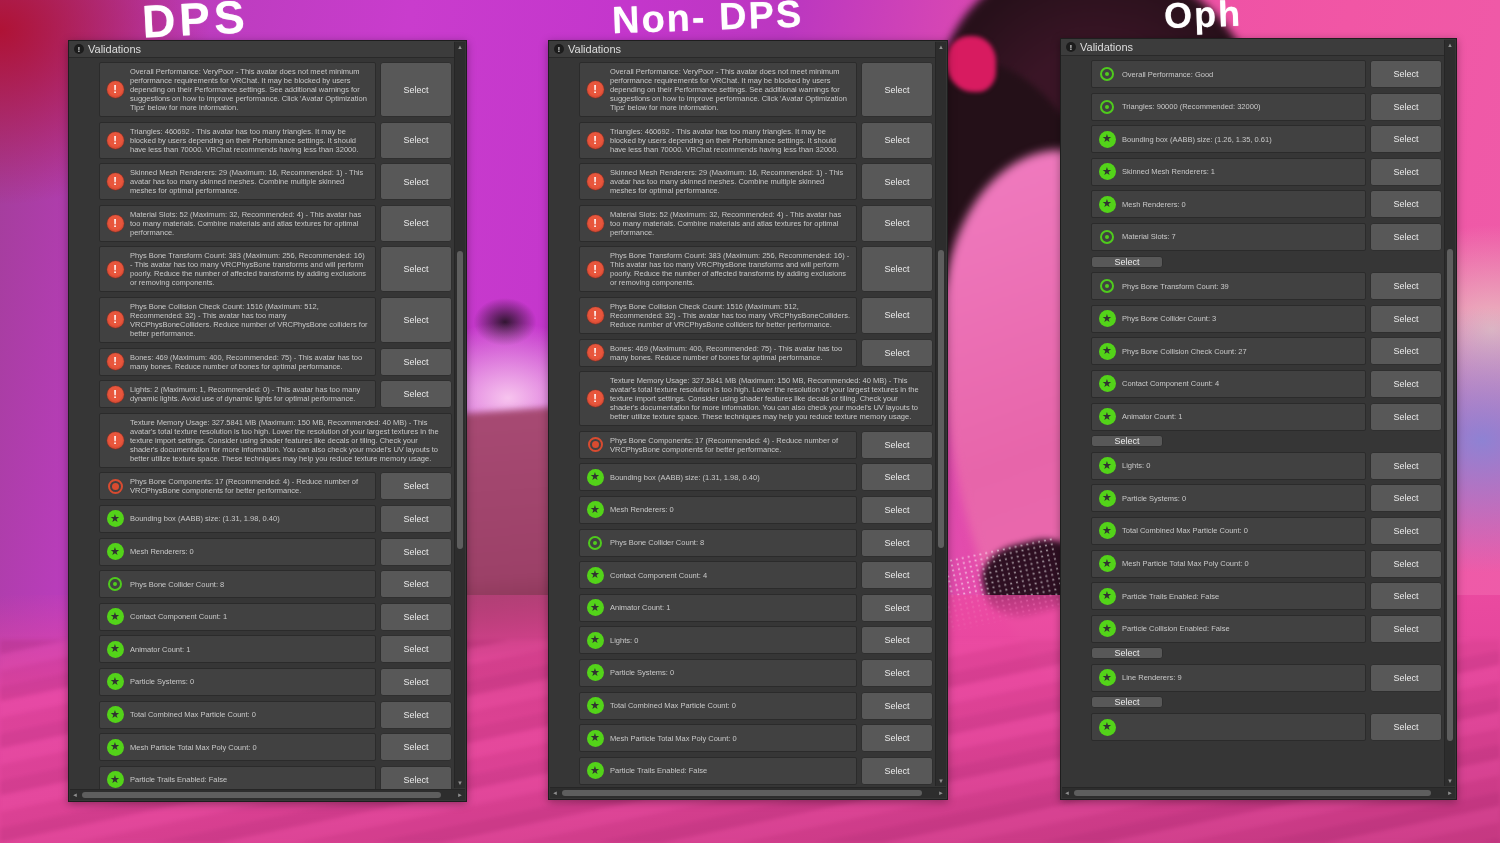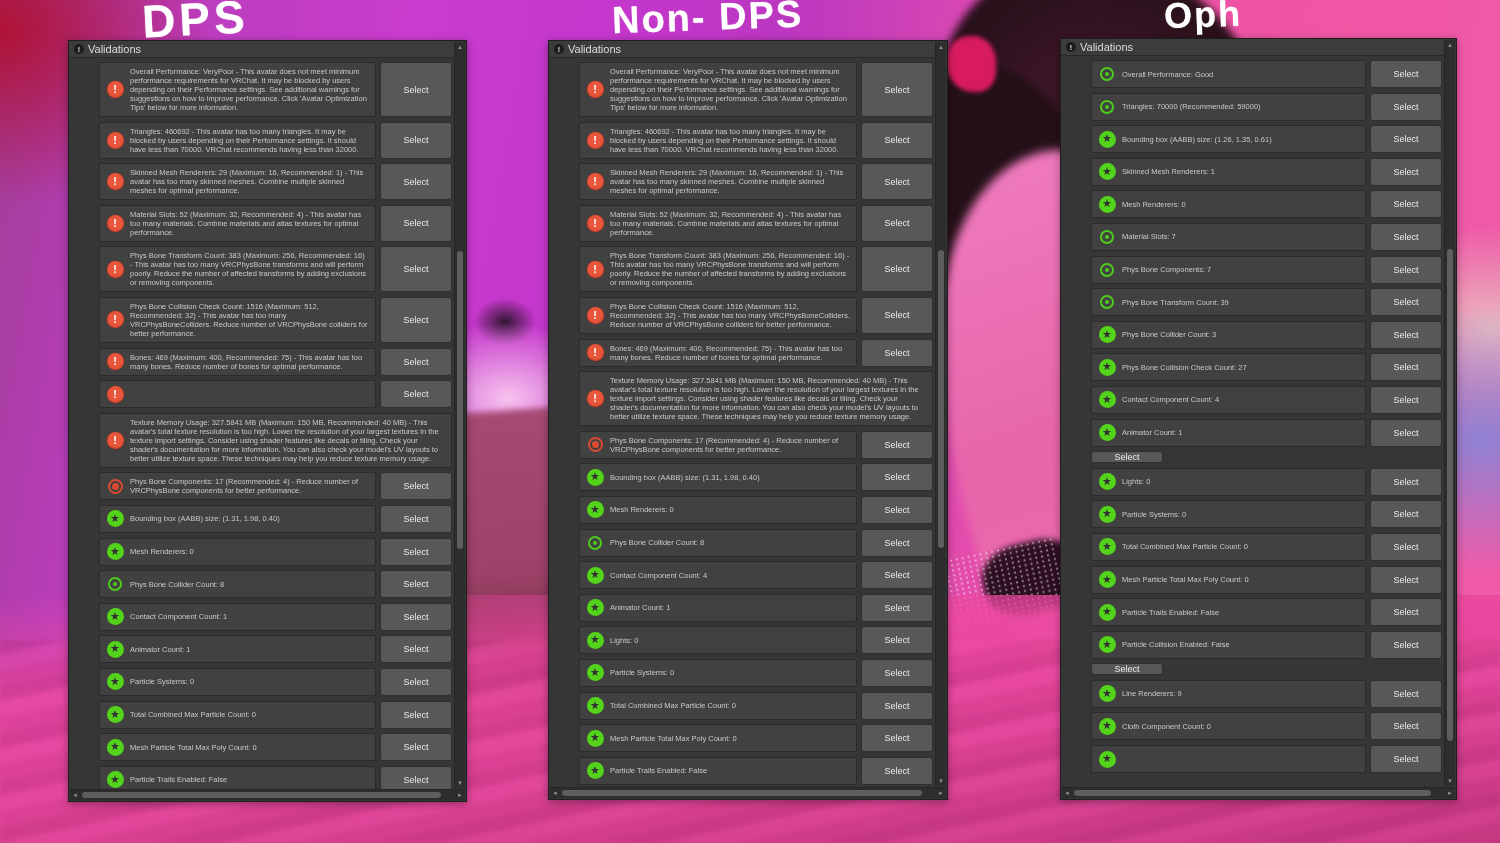--- a/index.html
+++ b/index.html
@@ -204,20 +204,21 @@
       <span class="txt">Bones: 469 (Maximum: 400, Recommended: 75) - This avatar has too many bones. Reduce number of bones for optimal performance.</span>
     </div>
     <button class="select-btn">Select</button>
   </div>
 
   <div class="row">
     <div class="msg">
       <span class="icon-wrap">
         <span class="icon ic-error"></span>
       </span>
+      <span class="txt">Lights: 2 (Maximum: 1, Recommended: 0) - This avatar has too many dynamic lights. Avoid use of dynamic lights for optimal performance.</span>
     </div>
     <button class="select-btn">Select</button>
   </div>
 
   <div class="row full">
     <div class="msg">
       <span class="icon-wrap">
         <span class="icon ic-error"></span>
       </span>
       <span class="txt">Texture Memory Usage: 327.5841 MB (Maximum: 150 MB, Recommended: 40 MB) - This avatar's total texture resolution is too high. Lower the resolution of your largest textures in the texture import settings. Consider using shader features like decals or tiling. Check your shader's documentation for more information. You can also check your model's UV layouts to better utilize texture space. These techniques may help you reduce texture memory usage.</span>
@@ -585,21 +586,21 @@
       <span class="txt">Overall Performance: Good</span>
     </div>
     <button class="select-btn">Select</button>
   </div>
 
   <div class="row">
     <div class="msg">
       <span class="icon-wrap">
         <span class="icon ic-ring"></span>
       </span>
-      <span class="txt">Triangles: 70000 (Recommended: 59000)</span>
+      <span class="txt">Triangles: 90000 (Recommended: 32000)</span>
     </div>
     <button class="select-btn">Select</button>
   </div>
 
   <div class="row">
     <div class="msg">
       <span class="icon-wrap">
         <span class="icon ic-star"></span>
       </span>
       <span class="txt">Bounding box (AABB) size: (1.26, 1.35, 0.61)</span>
@@ -631,34 +632,28 @@
     <div class="msg">
       <span class="icon-wrap">
         <span class="icon ic-ring"></span>
       </span>
       <span class="txt">Material Slots: 7</span>
     </div>
     <button class="select-btn">Select</button>
   </div>
 
   <div class="row">
+    <button class="select-btn">Select</button>
+  </div>
+
+  <div class="row">
     <div class="msg">
       <span class="icon-wrap">
         <span class="icon ic-ring"></span>
       </span>
-      <span class="txt">Phys Bone Components: 7</span>
-    </div>
-    <button class="select-btn">Select</button>
-  </div>
-
-  <div class="row">
-    <div class="msg">
-      <span class="icon-wrap">
-        <span class="icon ic-ring"></span>
-      </span>
       <span class="txt">Phys Bone Transform Count: 39</span>
     </div>
     <button class="select-btn">Select</button>
   </div>
 
   <div class="row">
     <div class="msg">
       <span class="icon-wrap">
         <span class="icon ic-star"></span>
       </span>
@@ -769,26 +764,20 @@
     <div class="msg">
       <span class="icon-wrap">
         <span class="icon ic-star"></span>
       </span>
       <span class="txt">Line Renderers: 9</span>
     </div>
     <button class="select-btn">Select</button>
   </div>
 
   <div class="row">
-    <div class="msg">
-      <span class="icon-wrap">
-        <span class="icon ic-star"></span>
-      </span>
-      <span class="txt">Cloth Component Count: 0</span>
-    </div>
     <button class="select-btn">Select</button>
   </div>
 
   <div class="row">
     <div class="msg">
       <span class="icon-wrap">
         <span class="icon ic-star"></span>
       </span>
 
     </div>

